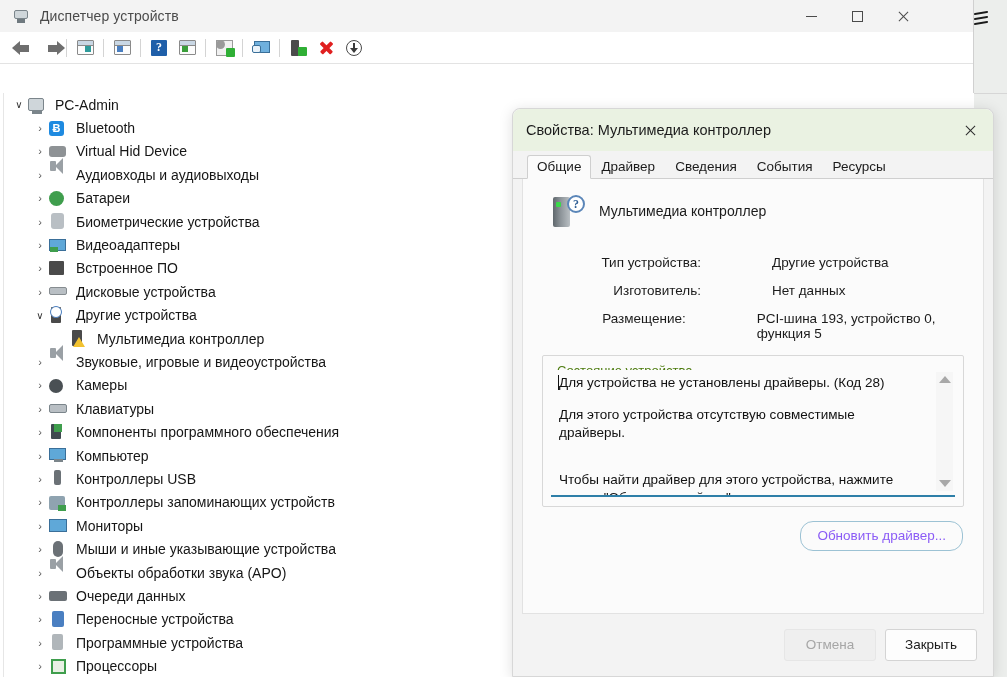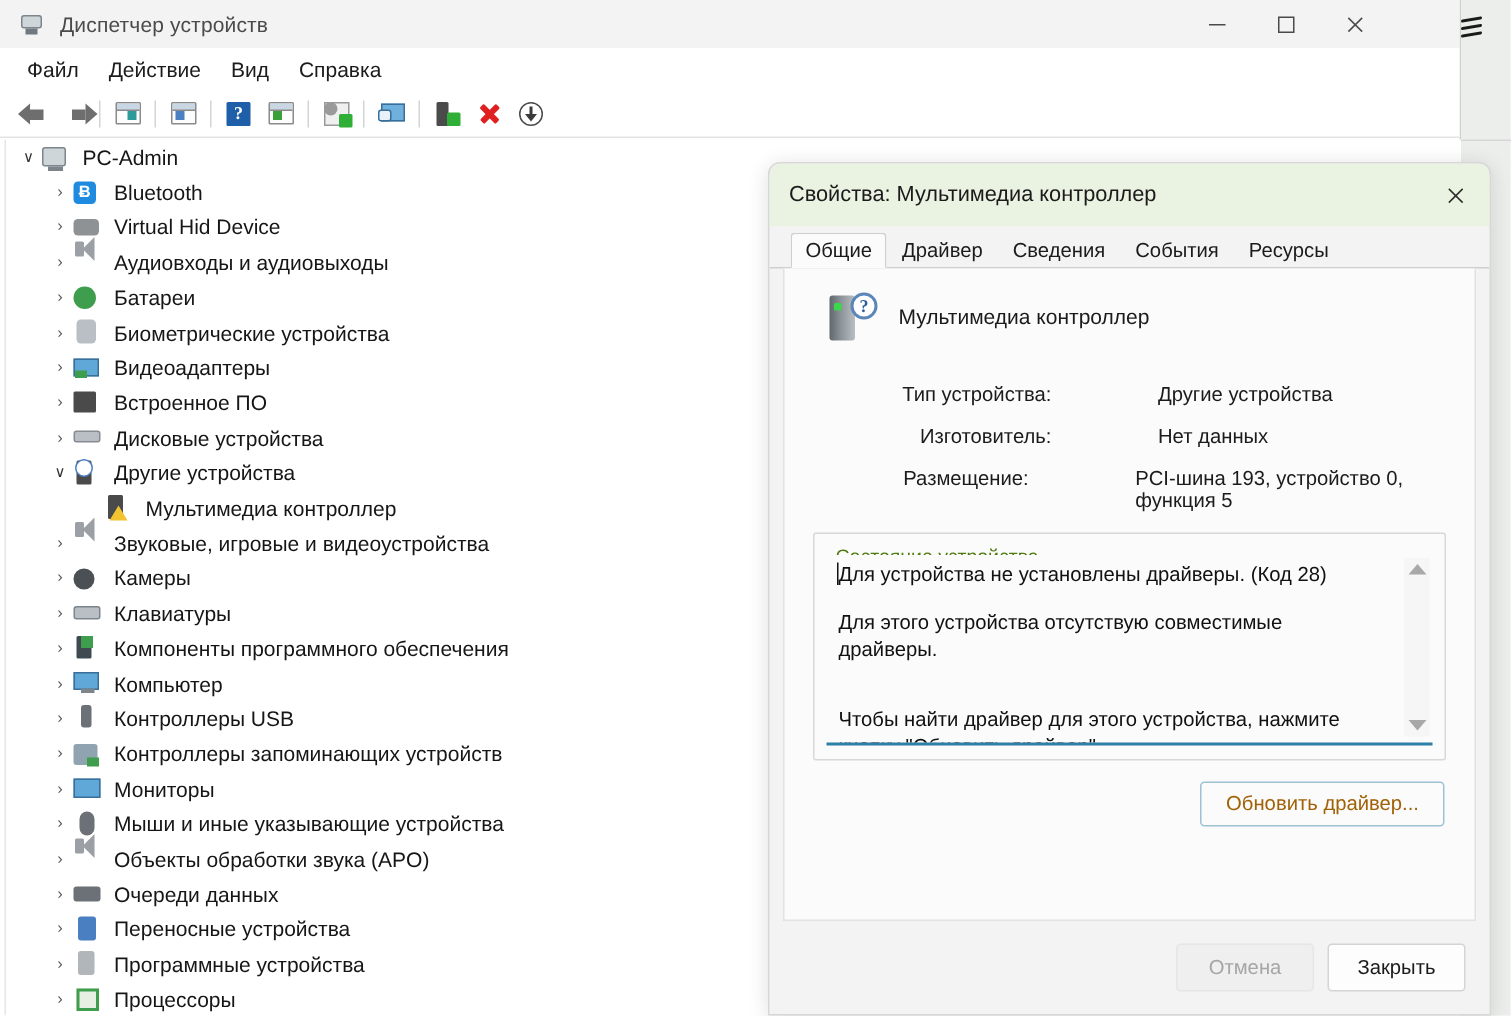--- a/index.html
+++ b/index.html
@@ -374,24 +374,24 @@
     border-bottom: 7px solid #a8a8a8;
   }
   .sb-down {
     bottom: 4px;
     border-left: 6px solid transparent; border-right: 6px solid transparent;
     border-top: 7px solid #a8a8a8;
   }
 
   #update-row { display: flex; justify-content: flex-end; padding: 14px 20px 0 0; }
   #btn-update {
-    font-size: 13.5px; color: #a16207;
+    font-size: 13.5px; color: #8b5cf6;
     background: #fbfbfb;
     border: 1px solid #9cc2d4;
-    border-radius: 3px;
+    border-radius: 13px;
     padding: 7px 16px;
     line-height: 1;
   }
 
   #dlg-footer {
     position: absolute; left: 0; right: 0; bottom: 0; height: 62px;
     background: #f3f3f3;
     display: flex; align-items: center; justify-content: flex-end;
     padding-right: 16px;
   }
@@ -429,26 +429,20 @@
       <div class="cap-min"></div>
     </div>
     <div class="caption-btn" id="btn-max">
       <div class="cap-max"></div>
     </div>
     <div class="caption-btn" id="btn-close">
       <div class="cap-x"></div>
     </div>
   </div>
 
-  <div id="menubar">
-    <div class="menu-item">Файл</div>
-    <div class="menu-item">Действие</div>
-    <div class="menu-item">Вид</div>
-    <div class="menu-item">Справка</div>
-  </div>
 
   <div id="toolbar">
     <div class="tb-btn">
       <span class="ic arrow-l">
         <span class="arrow-body"></span>
           <span class="arrow-head"></span>
       </span>
     </div>
     <div class="tb-btn">
       <span class="ic arrow-r">

